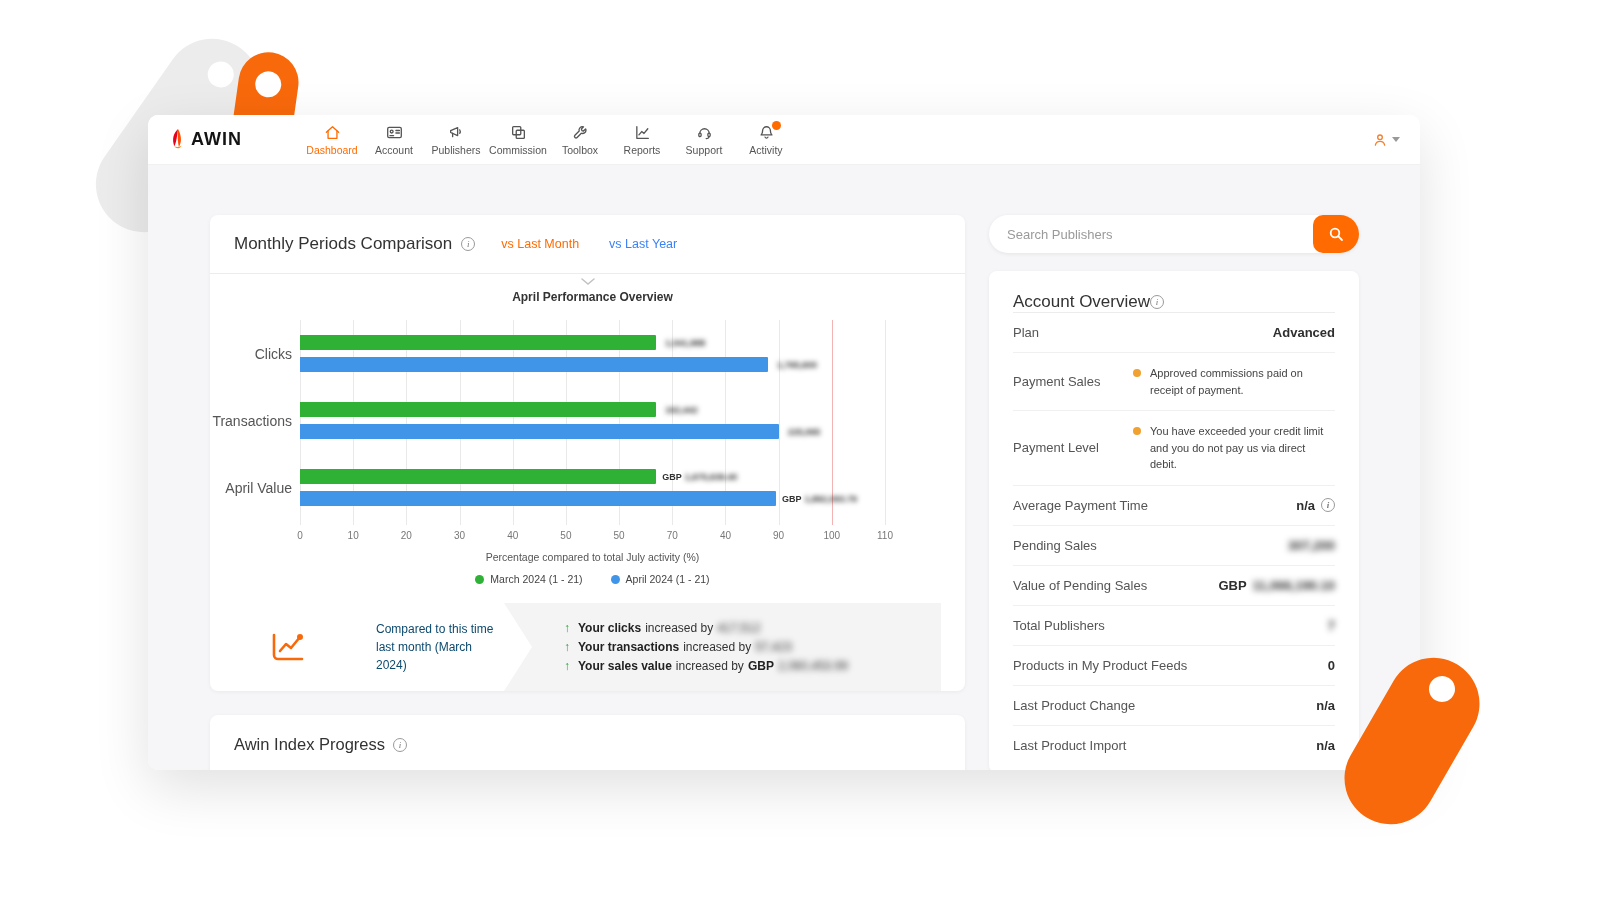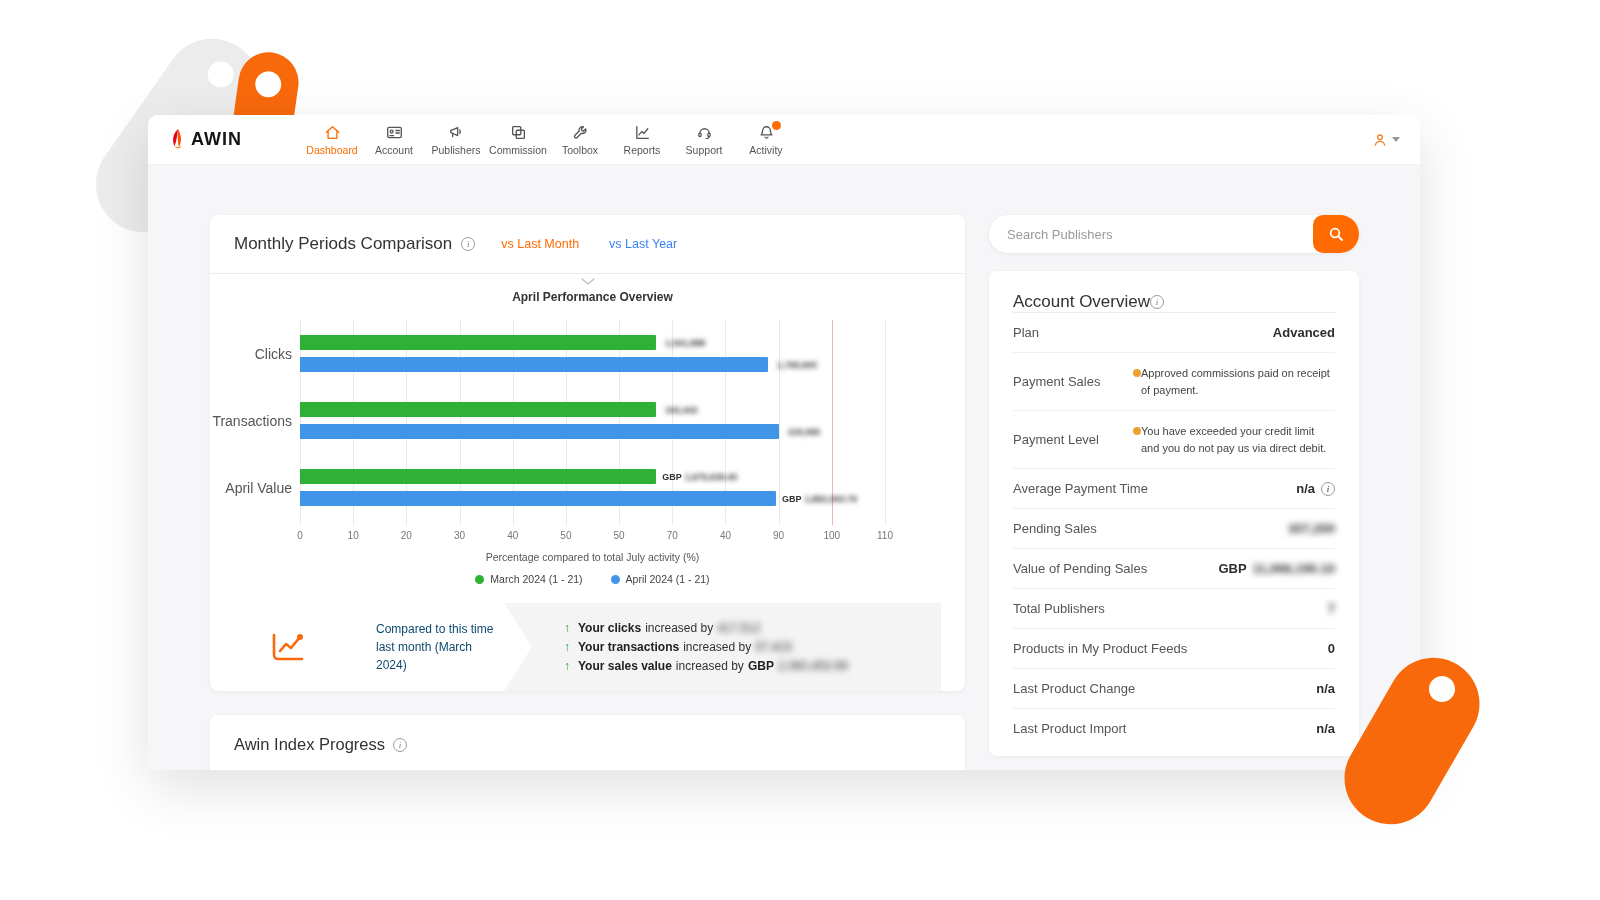--- a/index.html
+++ b/index.html
@@ -100,21 +100,21 @@
                 border-radius:10px 19px 19px 10px; display:flex; align-items:center; justify-content:center; cursor:pointer; }
 
   .acct { margin-top:18px; padding:0 24px 8px; }
   .acct-title { display:flex; align-items:center; padding:21px 0 0; border-bottom:1px solid #ececec;
                 font-size:17px; color:#333; font-weight:500; }
   .row { display:flex; justify-content:space-between; align-items:center; padding:12px 0;
          border-bottom:1px solid #f0f0f0; font-size:13px; }
   .row:last-child { border-bottom:none; }
   .row-label { color:#555; }
   .row-value { color:#2e2e2e; font-weight:700; display:flex; align-items:center; gap:6px; }
-  .pay-val { display:flex; width:202px; font-size:11px; color:#444; line-height:1.5; font-weight:400;
+  .pay-val { display:flex; gap:9px; width:202px; font-size:11px; color:#444; line-height:1.5; font-weight:400;
              align-items:flex-start; }
   .dot { width:8px; height:8px; border-radius:50%; background:#f0a12f; flex:none; margin-top:4px; }
 
   .info { display:inline-flex; align-items:center; justify-content:center; width:14px; height:14px; flex:none;
           border:1px solid #9a9a9a; border-radius:50%; font-size:9px; color:#777; font-style:italic;
           font-family:"Liberation Serif", serif; cursor:pointer; }
 </style>
 </head>
 <body>
 

